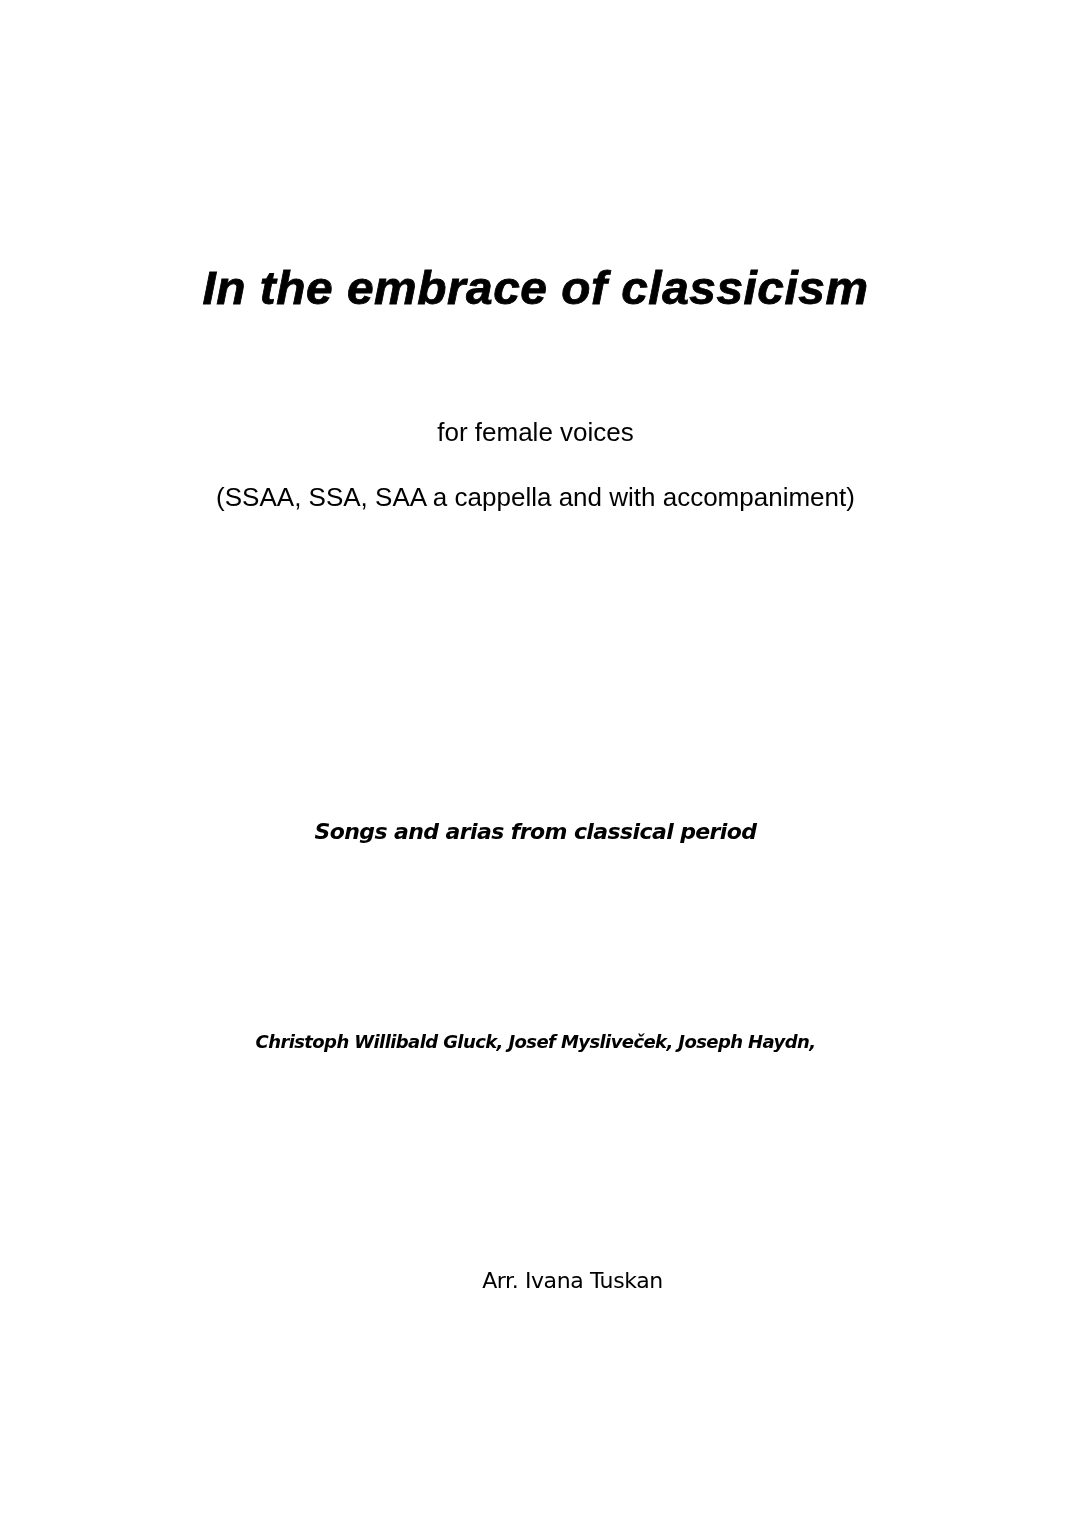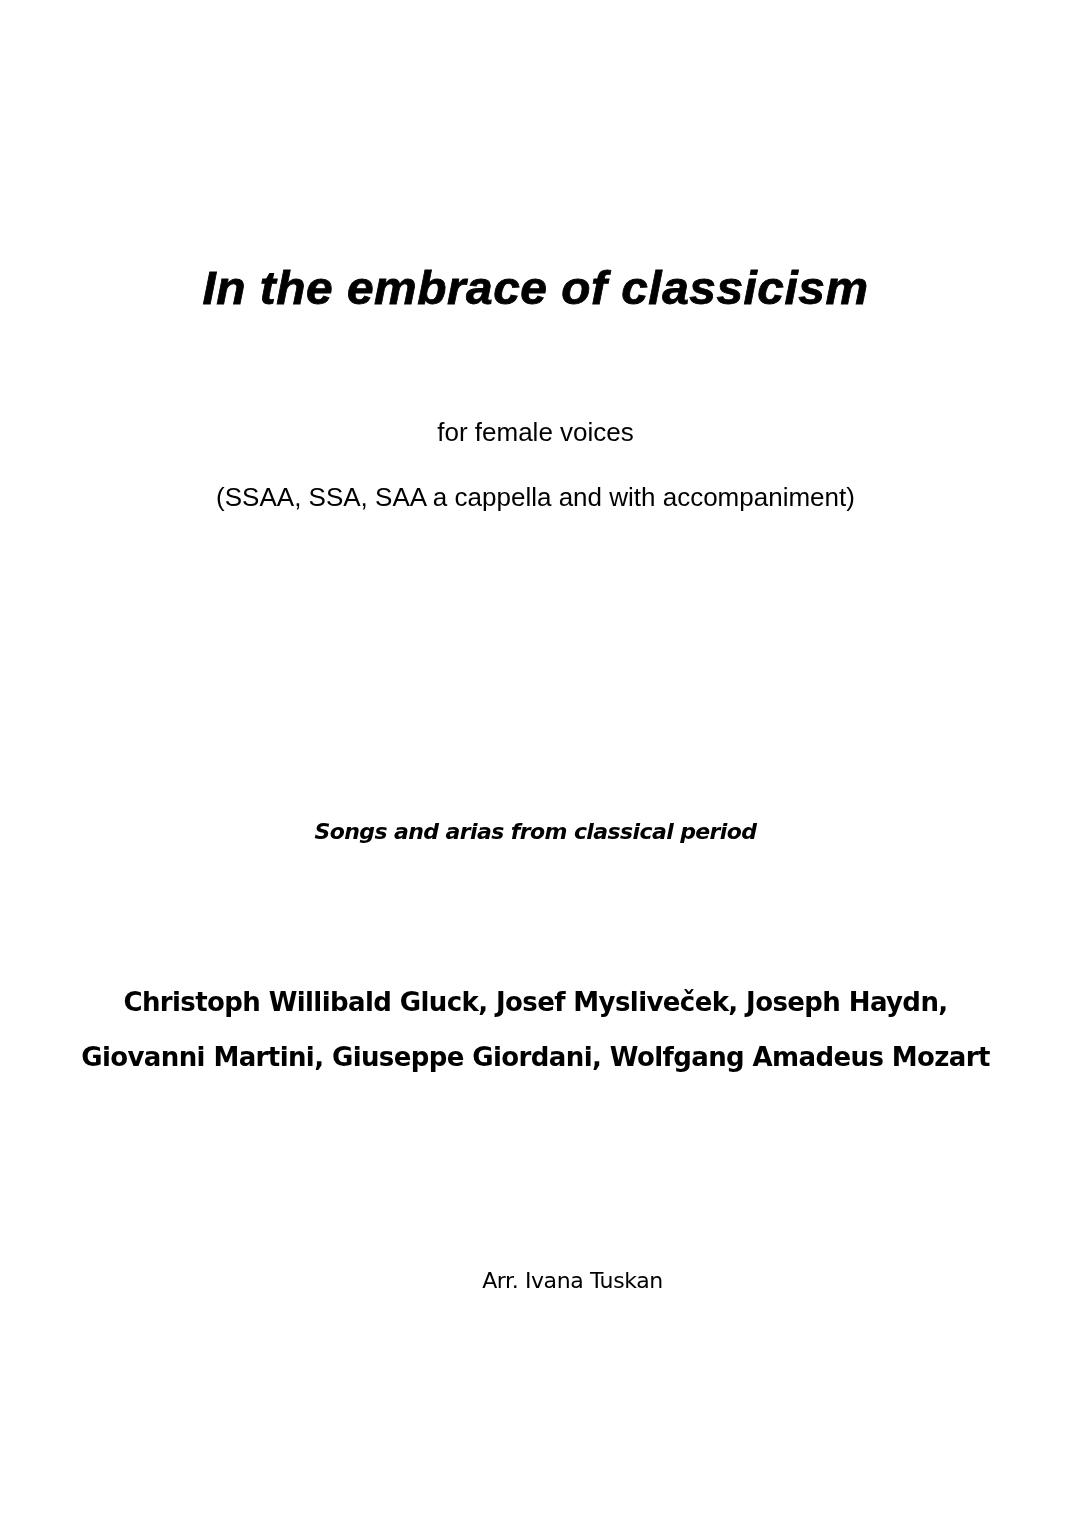--- a/index.html
+++ b/index.html
@@ -52,23 +52,25 @@
       font-family: "DejaVu Sans", sans-serif;
       font-weight: bold;
       font-style: italic;
       font-size: 22px;
       line-height: 32px;
       letter-spacing: -0.6px;
     }
     .composers {
       font-family: "DejaVu Sans", sans-serif;
       font-weight: bold;
-      font-size: 26px;
+      font-style: italic;
+      font-size: 18px;
       line-height: 32px;
       letter-spacing: -0.6px;
+      margin-top: 40px;
     }
     .comp1 { top: 986px; }
     .comp2 { top: 1041px; }
     .arranger {
       top: 1265px;
       font-family: "DejaVu Sans", sans-serif;
       font-size: 22px;
       line-height: 32px;
       letter-spacing: -0.4px;
       padding-left: 37px;
@@ -81,16 +83,15 @@
   <div class="line title">In the embrace of classicism</div>
 
   <div class="line subtitle sub1">for female voices</div>
 
   <div class="line collection">Songs and arias from classical period</div>
 
   <div class="line subtitle sub2">(SSAA, SSA, SAA a cappella and with accompaniment)</div>
 
   <div class="line composers comp1">Christoph Willibald Gluck, Josef Mysliveček, Joseph Haydn,</div>
 
-  <div class="line composers comp2">Giovanni Martini, Giuseppe Giordani, Wolfgang Amadeus Mozart</div>
 
   <div class="line arranger">Arr. Ivana Tuskan</div>
 </div>
 
 </body></html>

